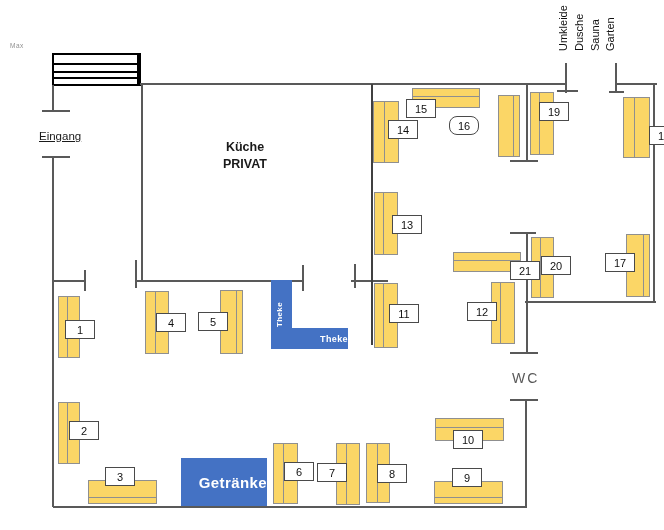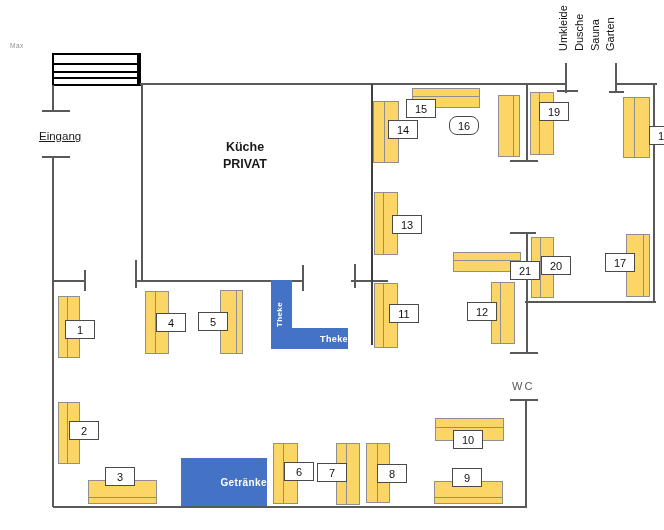--- a/index.html
+++ b/index.html
@@ -10,30 +10,30 @@
   .table-group{position:absolute;background:var(--table-fill,#FBD666);border:1.3px solid var(--table-border,#8f8f8f);box-sizing:border-box;}
   .table-divider{position:absolute;background:var(--table-border,#8f8f8f);}
   .table-divider.v{top:0;bottom:0;width:1px;}
   .table-divider.h{left:0;right:0;height:1px;}
   .num-label{position:absolute;width:30px;height:19px;background:#fff;border:1.4px solid #4a4a4a;
     display:flex;align-items:center;justify-content:center;font-size:11px;color:#111;box-sizing:border-box;z-index:5;}
   .txt{position:absolute;color:#1a1a1a;z-index:4;white-space:nowrap;}
   .max-label{left:10px;top:42px;font-size:6.5px;color:#8f8f8f;letter-spacing:.5px;}
   .eingang-label{left:39px;top:130px;font-size:11.5px;text-decoration:underline;}
   .kueche-block{left:170px;top:139px;width:150px;text-align:center;font-size:12.5px;font-weight:600;line-height:17px;}
-  .wc-label{left:512px;top:380px;font-size:11px;color:#595959;letter-spacing:2px;}
+  .wc-label{left:512px;top:370px;font-size:14px;color:#595959;letter-spacing:2px;}
   .vlabel{position:absolute;transform:rotate(-90deg);transform-origin:left top;white-space:nowrap;
     font-size:11px;color:#111;z-index:4;line-height:13px;}
   .counter{position:absolute;background:var(--accent,#4472C4);z-index:3;display:flex;align-items:center;justify-content:flex-end;}
   .counter .clabel{color:#fff;font-weight:bold;font-size:9px;letter-spacing:.4px;}
   .theke-v{left:271px;top:280px;width:21px;height:69px;}
   .theke-v .clabel{transform:rotate(-90deg);font-size:8px;}
   .theke-h{left:292px;top:328px;width:56px;height:21px;}
   .getraenke{left:181px;top:458px;width:86px;height:48px;}
-  .getraenke .clabel{font-size:10px;}
+  .getraenke .clabel{font-size:15px;}
 </style>
 </head>
 <body>
 
 <div class="canvas">
 
   <svg class="walls-svg" width="664" height="530" viewBox="0 0 664 530" shape-rendering="crispEdges">
 
     <g>
       <rect x="53" y="54" width="87" height="31" fill="#ffffff" stroke="#000000" stroke-width="1.6"></rect>

